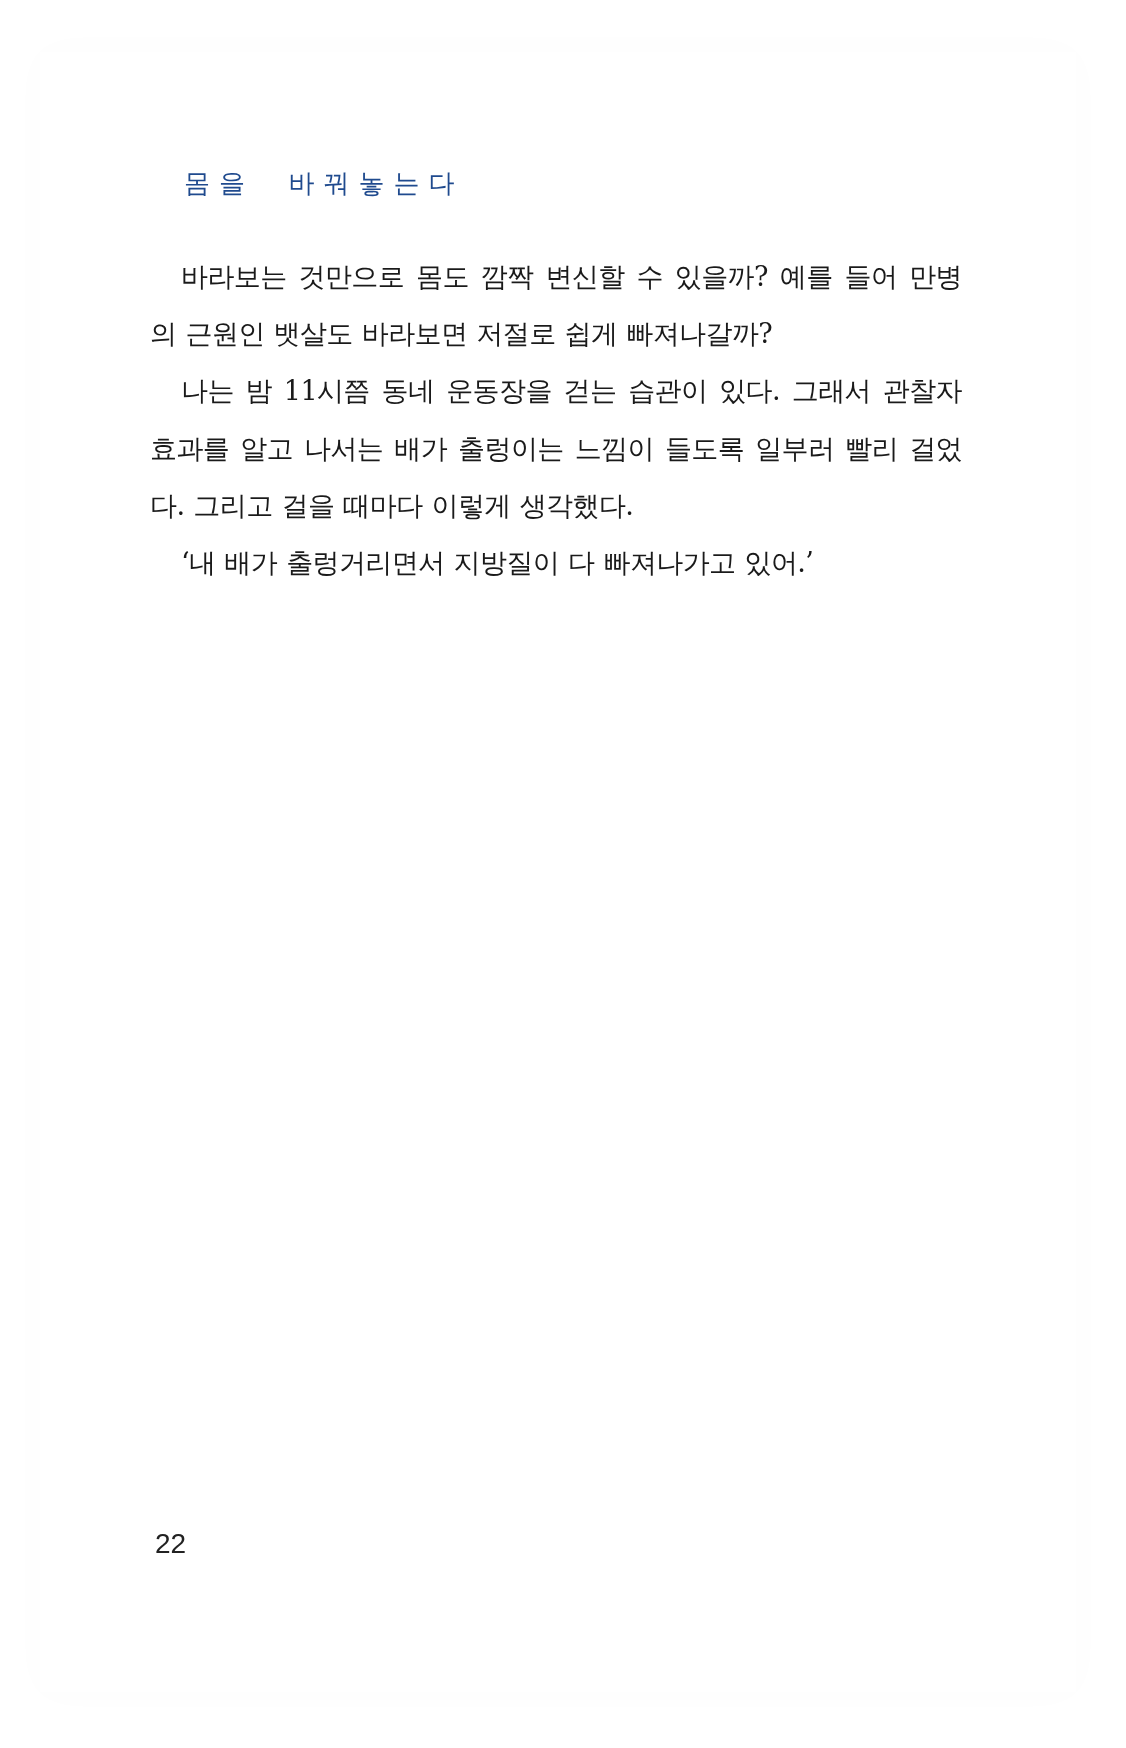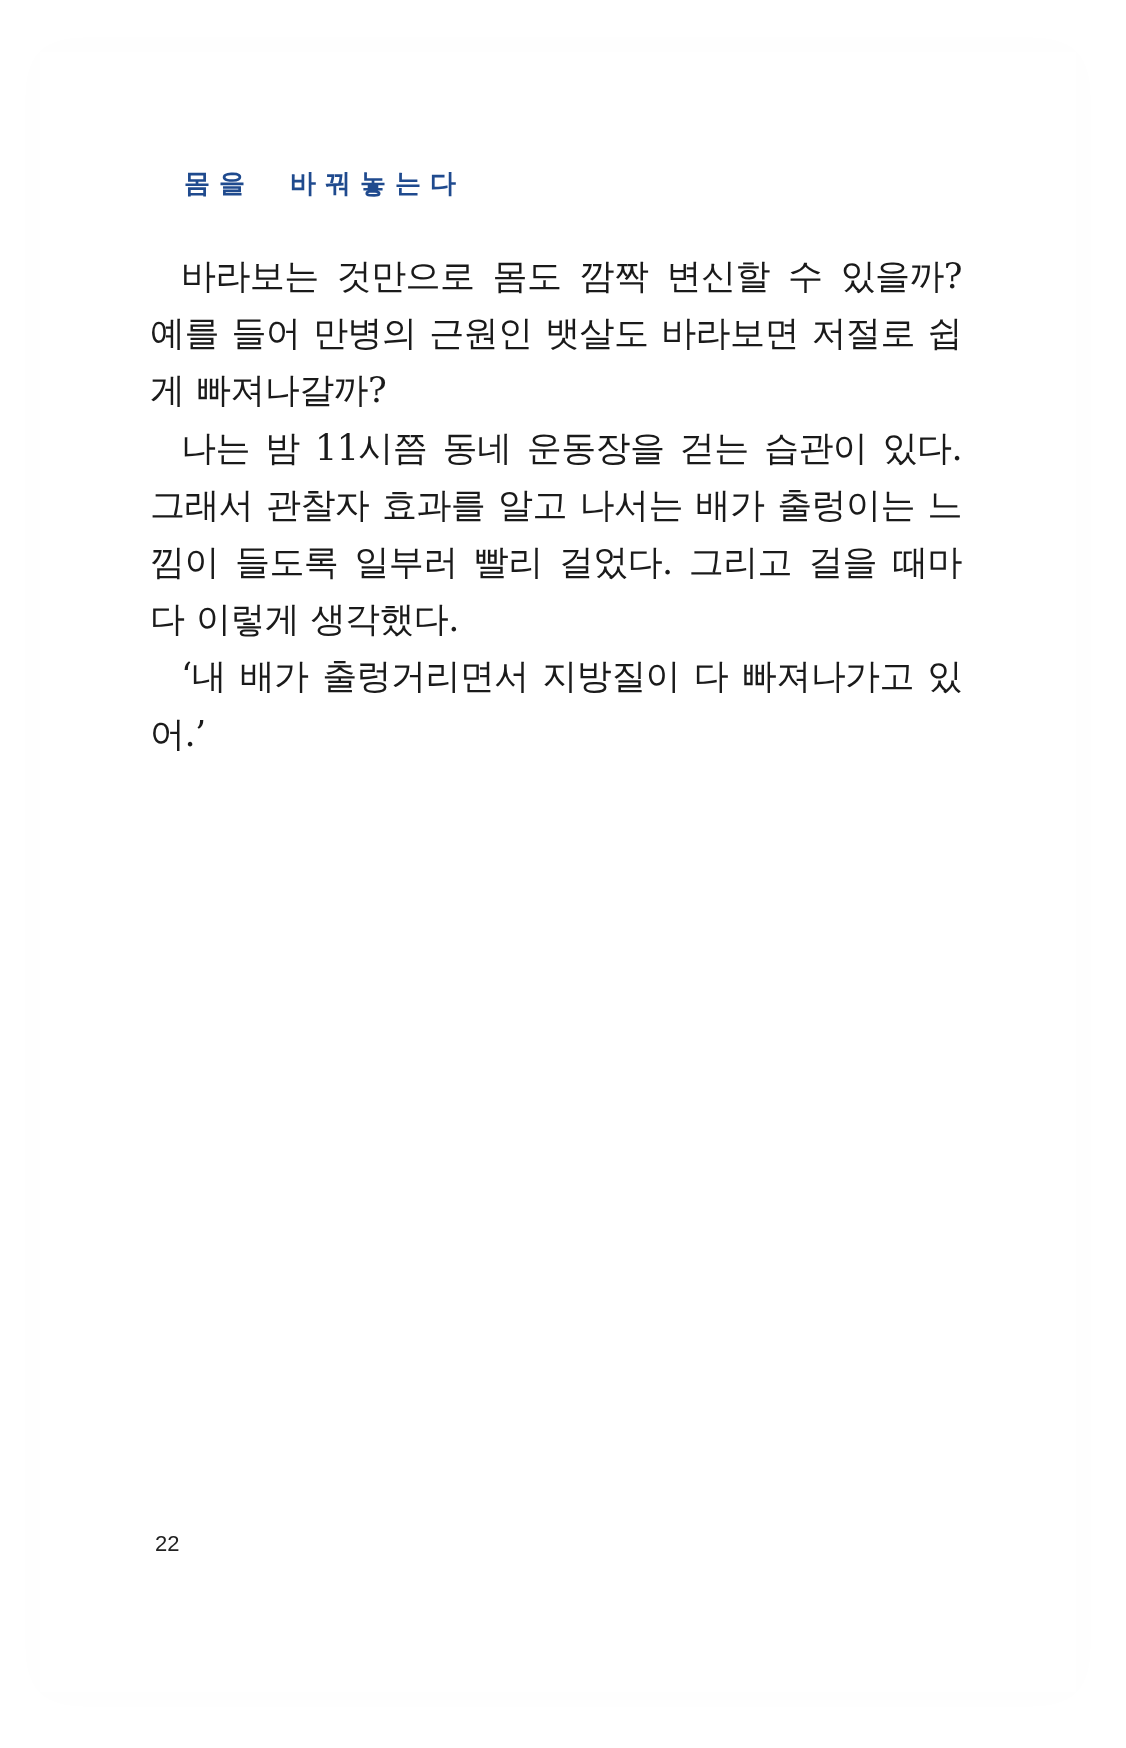--- a/index.html
+++ b/index.html
@@ -27,49 +27,49 @@
       left: 40px; top: 52px;
       width: 1036px; height: 1640px;
       background: #ffffff;
       box-shadow: 0 0 40px rgba(0,0,0,0.015);
     }
     .chapter-title {
       position: absolute;
       left: 184px;
       top: 143px;
       font-family: "DejaVu Sans", "Liberation Sans", sans-serif;
-      font-weight: bold;
+      font-weight: normal;
       font-size: 26px;
       letter-spacing: 9px;
       color: #1f4a8e;
       white-space: pre;
       line-height: 36px;
     }
     .body-text {
       position: absolute;
       left: 150px;
       top: 248px;
       width: 812px;
-      font-size: 35px;
+      font-size: 27px;
       line-height: 57.2px;
       color: #1a1a1a;
       text-align: justify;
       letter-spacing: -0.6px;
       word-spacing: 1px;
     }
     .para {
       margin: 0;
       text-indent: 31px;
     }
     .page-number {
       position: absolute;
       left: 155px;
       top: 1529px;
       font-family: "Liberation Sans", "DejaVu Sans", sans-serif;
-      font-size: 22px;
+      font-size: 28px;
       color: #222222;
       line-height: 30px;
     }
   </style>
 </head>
 <body>
 
 <div class="page">
   <div class="page-inner-tint"></div>
 

